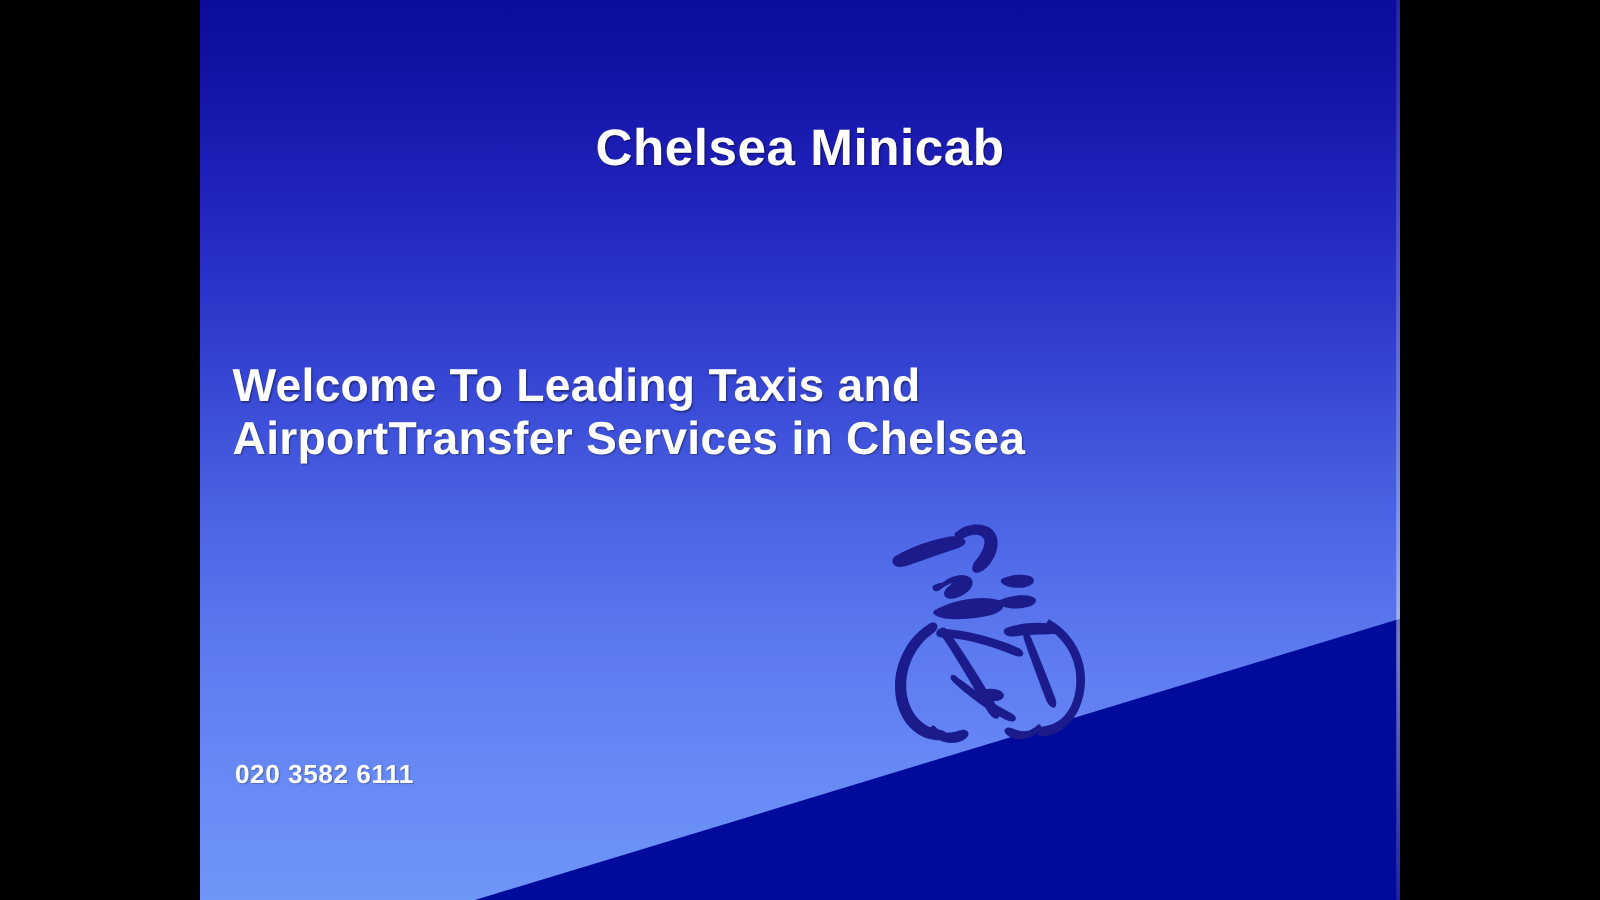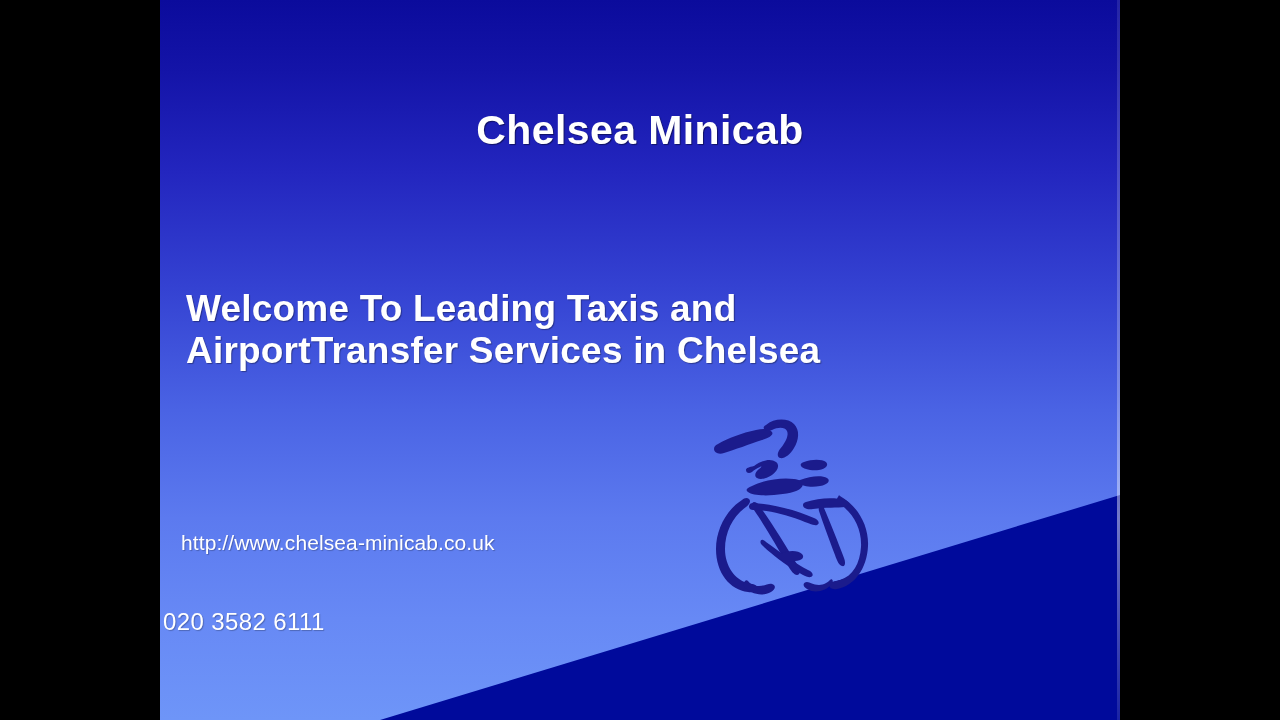--- a/index.html
+++ b/index.html
@@ -92,21 +92,20 @@
     top: 96px;
     width: 960px;
     text-align: center;
     color: #ffffff;
     font-size: 41px;
     font-weight: bold;
     letter-spacing: 0.4px;
     line-height: 1.1;
     text-shadow: 1px 1px 1px rgba(0,0,0,0.45);
     white-space: nowrap;
-    margin-top: 12px;
   }
 
   #headline {
     position: absolute;
     left: 26px;
     top: 288px;
     width: 900px;
     color: #ffffff;
     font-size: 37px;
     font-weight: normal;
@@ -123,25 +122,25 @@
     color: #ffffff;
     font-size: 21px;
     font-weight: normal;
     letter-spacing: 0.1px;
     white-space: nowrap;
     text-shadow: 1px 1px 1px rgba(0,0,0,0.25);
   }
 
   #phone-number {
     position: absolute;
-    left: 3px;
+    left: 28px;
     top: 608px;
     color: #ffffff;
-    font-size: 24px;
-    font-weight: normal;
+    font-size: 21px;
+    font-weight: bold;
     letter-spacing: 0.4px;
     white-space: nowrap;
     text-shadow: 1px 1px 1px rgba(0,0,0,0.25);
   }
 
   
   #bicycle-graphic {
     position: absolute;
     left: 548px;
     top: 418px;
@@ -225,21 +224,20 @@
     </svg>
 
     <div id="content">
       <div id="slide-title">Chelsea Minicab</div>
 
       <div id="headline">
         <span class="line">Welcome To Leading Taxis and</span>
         <span class="line">AirportTransfer Services in Chelsea</span>
       </div>
 
-      <div id="website-url">http://www.chelsea-minicab.co.uk</div>
 
       <div id="phone-number">020 3582 6111</div>
     </div>
 
   </div>
 
   <div id="letterbox-left" class="letterbox"></div>
   <div id="letterbox-right" class="letterbox"></div>
 
 </div>

